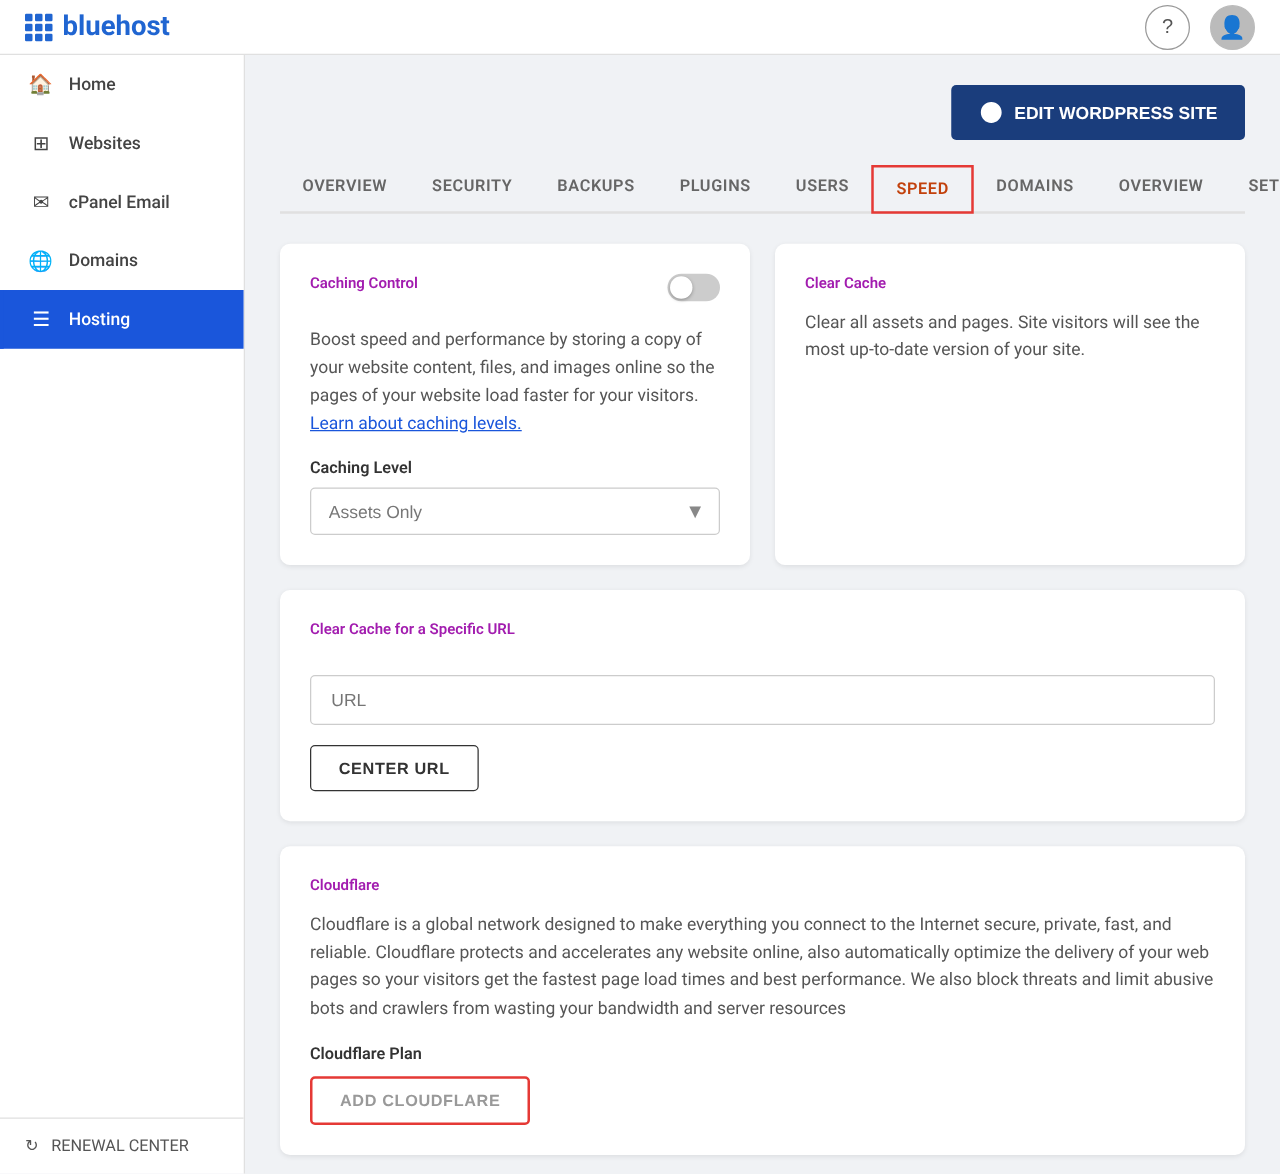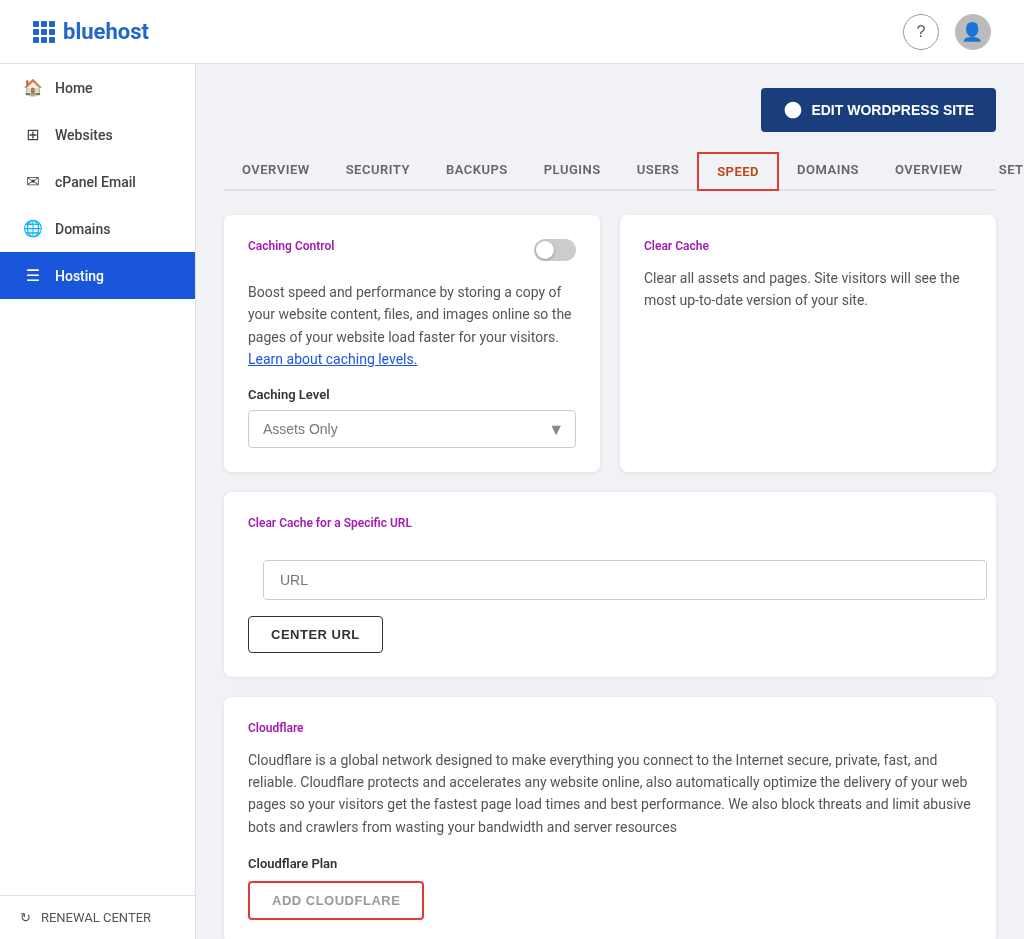--- a/index.html
+++ b/index.html
@@ -1,24 +1,24 @@
 <!DOCTYPE html>
 <html><head>
   <meta charset="utf-8">
   <style>
     * { box-sizing: border-box; margin: 0; padding: 0; }
     body { font-family: -apple-system, BlinkMacSystemFont, 'Segoe UI', Roboto, sans-serif; background: #f0f2f5; color: #333; display: flex; flex-direction: column; height: 100vh; overflow: hidden; }
 
     
     .top-nav {
       background: #fff;
-      height: 64px;
-      display: flex;
-      align-items: center;
-      padding: 0 33px;
+      height: 44px;
+      display: flex;
+      align-items: center;
+      padding: 0 20px;
       border-bottom: 1px solid #e0e0e0;
       justify-content: space-between;
       flex-shrink: 0;
       z-index: 10;
     }
     .logo-area {
       display: flex;
       align-items: center;
       gap: 8px;
     }
@@ -280,21 +280,21 @@
       box-shadow: 0 1px 4px rgba(0,0,0,0.08);
       margin-bottom: 20px;
     }
     .url-input {
       width: 100%;
       padding: 11px 16px;
       border: 1px solid #ccc;
       border-radius: 4px;
       font-size: 14px;
       color: #555;
-      margin: 16px 15px;
+      margin: 16px 0;
       outline: none;
     }
     .clear-url-btn {
       border: 1.5px solid #333;
       background: #fff;
       color: #333;
       padding: 10px 22px;
       font-size: 13px;
       font-weight: 700;
       border-radius: 4px;

